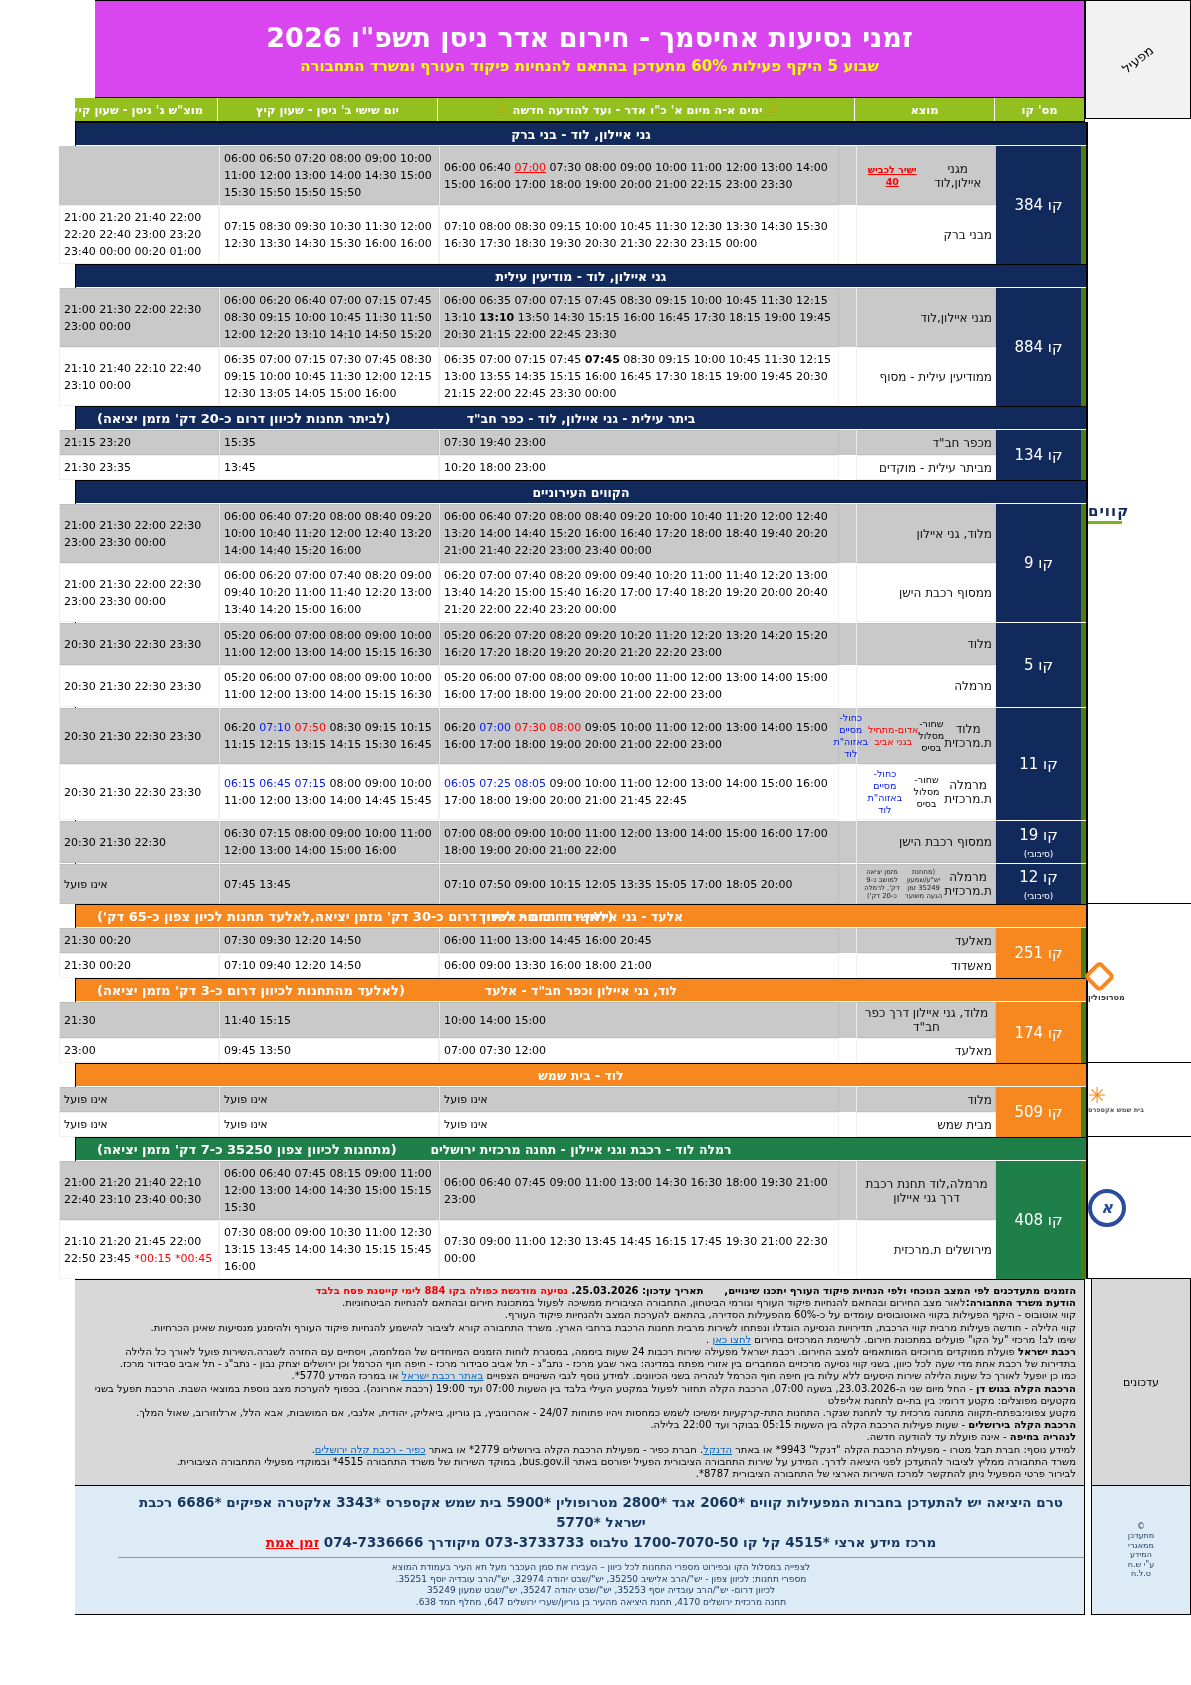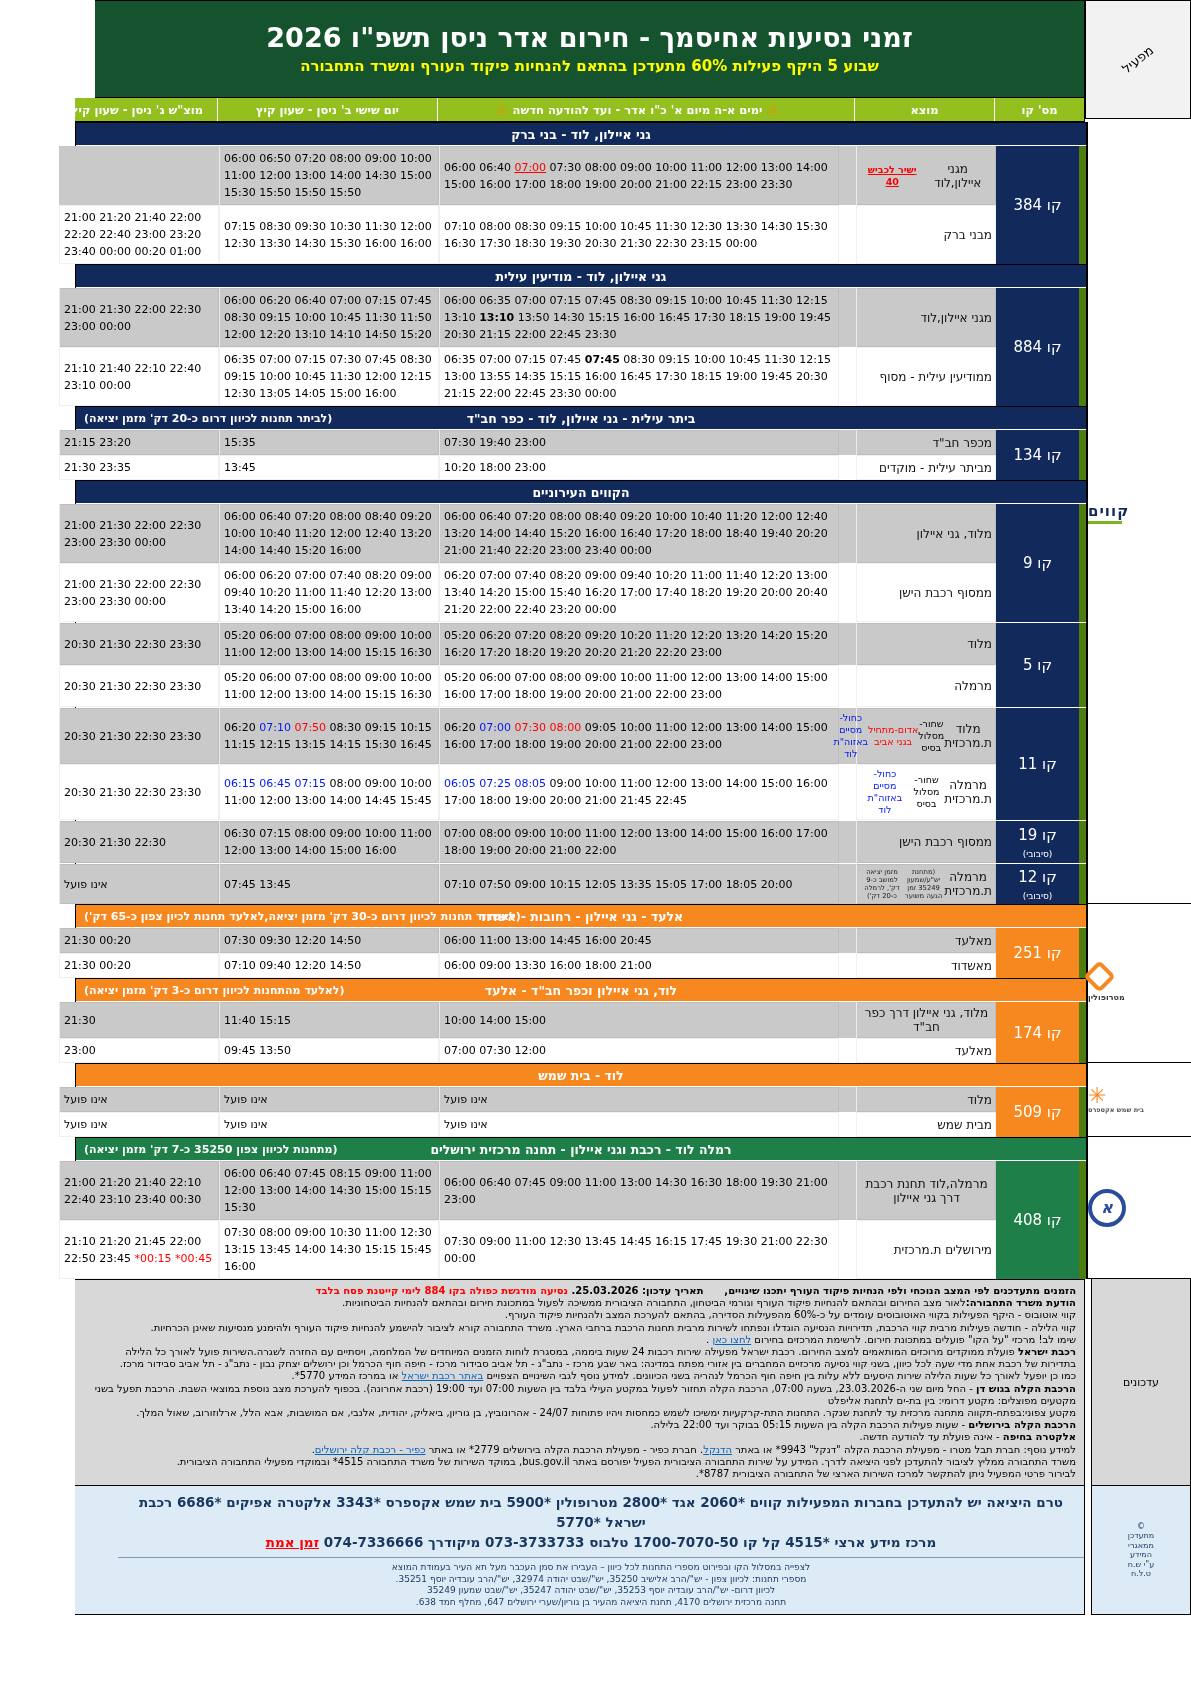--- a/index.html
+++ b/index.html
@@ -5,21 +5,21 @@
   html,body{margin:0;padding:0;background:#fff;}
   body{font-family:"DejaVu Sans","Liberation Sans",sans-serif;}
   .page{width:1191px;min-height:1685px;margin:0;direction:ltr;}
   .frame{display:flex;flex-direction:column;width:1191px;}
   .trow{display:flex;flex-direction:row;}
   .lmargin{width:75px;flex:0 0 75px;background:#fff;}
   .main-col{width:1010px;flex:0 0 1010px;direction:rtl;}
   .side-col{width:106px;flex:0 0 106px;direction:rtl;}
 
   
-  .red-header{background:#14532d;height:96px;display:flex;flex-direction:column;align-items:center;justify-content:center;border:1px solid #000;border-left:none;margin-left:20px;}
+  .red-header{background:#d946ef;height:96px;display:flex;flex-direction:column;align-items:center;justify-content:center;border:1px solid #000;border-left:none;margin-left:20px;}
   .red-title{color:#fff;font-weight:bold;font-size:27px;line-height:30px;}
   .red-sub{color:#ffff00;font-weight:bold;font-size:15px;margin-top:4px;}
   .col-hdr{display:flex;direction:rtl;background:#93c01f;height:23px;border:1px solid #000;border-top:none;border-left:none;}
   .col-hdr .hc{display:flex;align-items:center;justify-content:center;color:#fff;font-weight:bold;font-size:11.5px;border-left:1px solid #fff;box-sizing:border-box;}
   .warn{color:#ffc000;font-size:13px;margin:0 5px;text-shadow:0 0 1px #7a5b00;}
   .operator-hdr{background:#f2f2f2;border:1px solid #000;height:119px;display:flex;align-items:center;justify-content:center;box-sizing:border-box;}
   .operator-hdr span{display:inline-block;transform:rotate(-38deg);font-size:13px;color:#000;}
 
   
   .w-kav{width:90px;flex:0 0 90px;}
@@ -27,26 +27,26 @@
   .w-st{width:400px;flex:0 0 400px;}
   .w-fr{width:220px;flex:0 0 220px;}
   .w-sa{width:160px;flex:0 0 160px;}
 
   
   .group-row{display:flex;direction:ltr;}
   .group-main{width:1010px;flex:0 0 1010px;direction:rtl;border-right:1px solid #000;border-left:1px solid #000;}
   .sb-cell{width:100px;flex:0 0 106px;border:1px solid #000;border-top:none;background:#fff;display:flex;align-items:center;justify-content:flex-start;box-sizing:border-box;padding-right:6px;}
   .section{border-top:1px solid #000;}
   .banner{position:relative;height:22px;display:flex;align-items:center;justify-content:center;color:#fff;font-weight:bold;font-size:12.5px;}
-  .banner-note{position:absolute;left:8px;top:0;height:100%;display:flex;align-items:center;font-size:11px;font-weight:bold;color:#fff;}
+  .banner-note{position:absolute;left:21px;top:0;height:100%;display:flex;align-items:center;font-size:13px;font-weight:bold;color:#fff;}
   .theme-navy .banner,.theme-navy .line-cell{background:#12295c;}
   .theme-orange .banner,.theme-orange .line-cell{background:#f6881f;}
   .theme-green .banner,.theme-green .line-cell{background:#1e8048;}
   .line-block{display:flex;direction:rtl;border-top:1px solid #fff;}
-  .line-cell{display:flex;flex-direction:column;align-items:center;justify-content:center;color:#fff;font-size:15px;border-right:7px solid #4d7c0f;box-sizing:border-box;}
+  .line-cell{display:flex;flex-direction:column;align-items:center;justify-content:center;color:#fff;font-size:15px;border-right:5px solid #4d7c0f;box-sizing:border-box;}
   .line-suffix{font-size:9px;margin-top:5px;}
   .rows-wrap{flex:1;display:flex;flex-direction:column;}
   .sched-row{display:flex;direction:rtl;flex:1;}
   .row-gray{background:#c9c9c9;}
   .row-white{background:#fff;}
   .sched-row .cell{box-sizing:border-box;padding:4px 4px;border-left:1px solid rgba(255,255,255,0.9);outline:1px solid rgba(0,0,0,0.06);outline-offset:-1px;}
   .origin-cell{display:flex;flex-direction:row;align-items:center;text-align:center;font-size:12px;color:#111;}
   .times{direction:ltr;text-align:left;font-size:11px;line-height:17px;color:#000;display:flex;align-items:center;}
   .times .inner{width:100%;}
   .t-ru{color:#fe0000;text-decoration:underline;}
@@ -619,21 +619,21 @@
             <p><span>קווי אוטובוס - היקף הפעילות בקווי האוטובוסים עומדים על כ-60% מהפעילות הסדירה, בהתאם להערכת המצב ולהנחיות פיקוד העורף.</span></p>
             <p><span>קווי הלילה - חודשה פעילות מרבית קווי הרכבת, תדירויות הנסיעה הוגדלו ונפתחו לשירות מרבית תחנות הרכבת ברחבי הארץ. משרד התחבורה קורא לציבור להישמע להנחיות פיקוד העורף ולהימנע מנסיעות שאינן הכרחיות.</span></p>
             <p><span>שימו לב! מרכזי "על הקו" פועלים במתכונת חירום. לרשימת המרכזים בחירום </span><span class="sg-a">לחצו כאן</span><span> .</span></p>
             <p><span class="sg-b">רכבת ישראל</span><span> פועלת ממוקדים מרוכזים המותאמים למצב החירום. רכבת ישראל מפעילה שירות רכבות 24 שעות ביממה, במסגרת לוחות הזמנים המיוחדים של המלחמה, ויסתיים עם החזרה לשגרה.השירות פועל לאורך כל הלילה</span></p>
             <p><span>בתדירות של רכבת אחת מדי שעה לכל כיוון, בשני קווי נסיעה מרכזיים המחברים בין אזורי מפתח במדינה: באר שבע מרכז - נתב"ג - תל אביב סבידור מרכז - חיפה חוף הכרמל וכן ירושלים יצחק נבון - נתב"ג - תל אביב סבידור מרכז.</span></p>
             <p><span>כמו כן יופעל לאורך כל שעות הלילה שירות היסעים ללא עלות בין חיפה חוף הכרמל לנהריה בשני הכיוונים. למידע נוסף לגבי השינויים הצפויים </span><span class="sg-a">באתר רכבת ישראל</span><span> או במרכז המידע 5770*.</span></p>
             <p><span class="sg-b">הרכבת הקלה בגוש דן</span><span> - החל מיום שני ה-23.03.2026, בשעה 07:00, הרכבת הקלה תחזור לפעול במקטע העילי בלבד בין השעות 07:00 ועד 19:00 (רכבת אחרונה). בכפוף להערכת מצב נוספת במוצאי השבת. הרכבת תפעל בשני</span></p>
             <p><span>מקטעים מפוצלים: מקטע דרומי: בין בת-ים לתחנת אליפלט</span></p>
             <p><span>מקטע צפוני:בפתח-תקווה מתחנה מרכזית עד לתחנת שנקר. התחנות התת-קרקעיות ימשיכו לשמש כמחסות ויהיו פתוחות 24/07 - אהרונוביץ, בן גוריון, ביאליק, יהודית, אלנבי, אם המושבות, אבא הלל, ארלוזורוב, שאול המלך.</span></p>
             <p><span class="sg-b">הרכבת הקלה בירושלים</span><span> - שעות פעילות הרכבת הקלה בין השעות 05:15 בבוקר ועד 22:00 בלילה.</span></p>
-            <p><span class="sg-b">אלקטרה בחיפה</span><span> - אינה פועלת עד להודעה חדשה.</span></p>
+            <p><span class="sg-b">לנהריה בחיפה</span><span> - אינה פועלת עד להודעה חדשה.</span></p>
             <p><span>למידע נוסף: חברת תבל מטרו - מפעילת הרכבת הקלה "דנקל" 9943* או באתר </span><span class="sg-a">הדנקל</span><span>. חברת כפיר - מפעילת הרכבת הקלה בירושלים 2779* או באתר </span><span class="sg-a">כפיר - רכבת קלה ירושלים</span><span>.</span></p>
             <p><span>משרד התחבורה ממליץ לציבור להתעדכן לפני היציאה לדרך. המידע על שירות התחבורה הציבורית הפעיל יפורסם באתר bus.gov.il, במוקד השירות של משרד התחבורה 4515* ובמוקדי מפעילי התחבורה הציבורית.</span></p>
             <p><span>לבירור פרטי המפעיל ניתן להתקשר למרכז השירות הארצי של התחבורה הציבורית 8787*.</span></p>
           </div>
       </div>
       <div class="side-col">
         <div class="sb-cell updates-cell" style="height:100%;display:flex;">
           <span>עדכונים</span>
         </div>
       </div>

